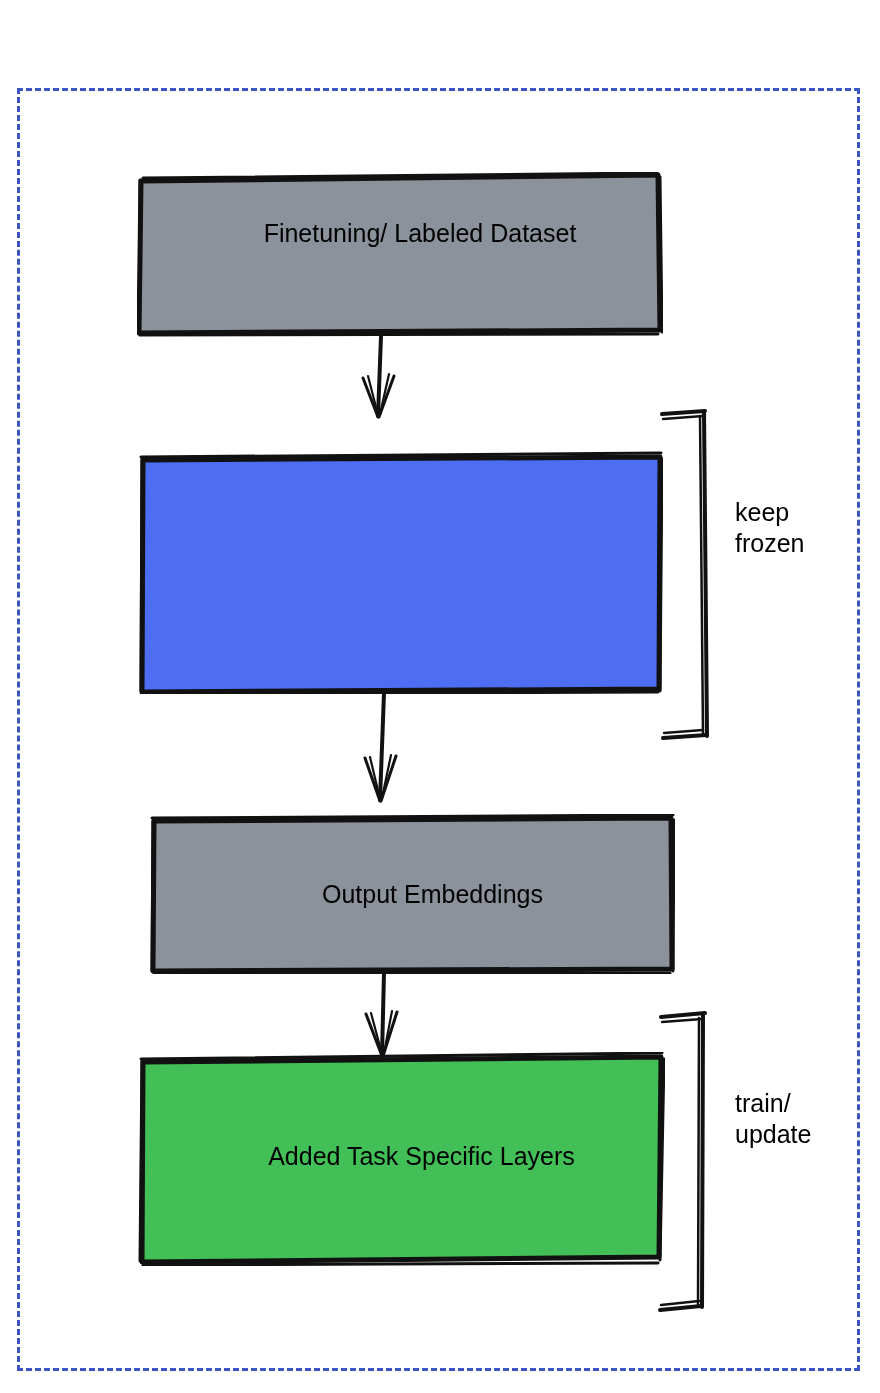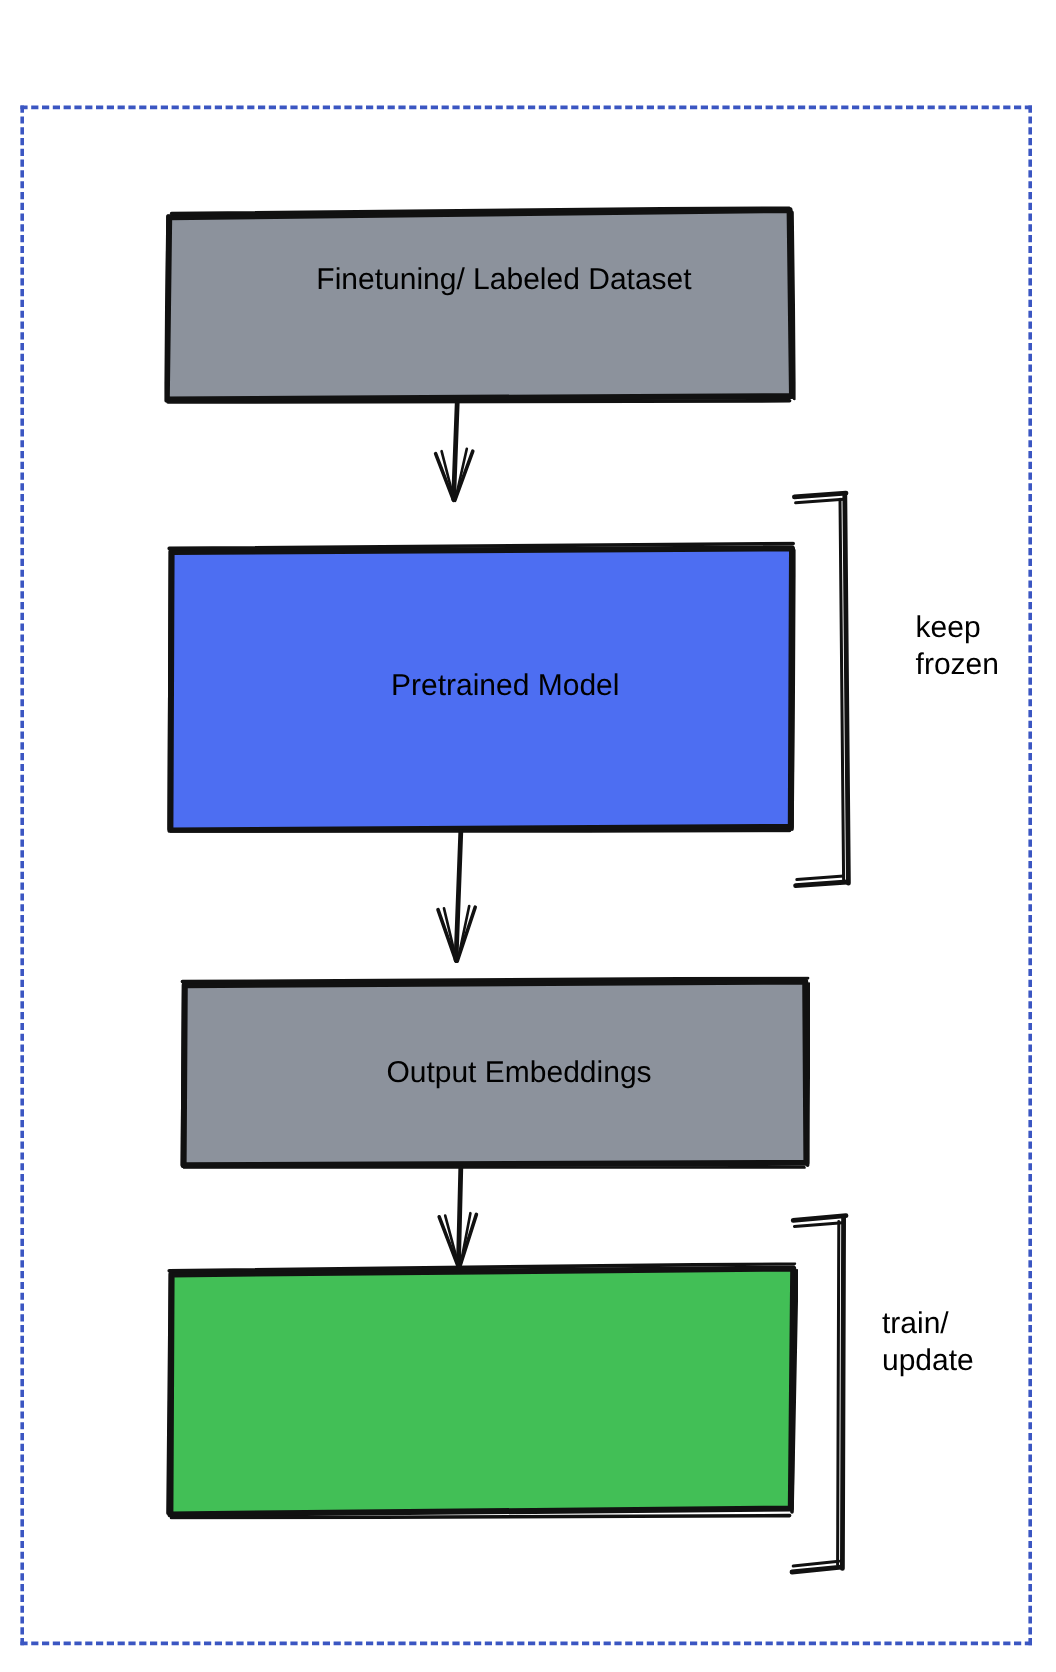--- a/index.html
+++ b/index.html
@@ -112,22 +112,21 @@
   
   .side-label {
     position: absolute;
     color: #000000;
     font-size: 25px;
     line-height: 1.22;
     white-space: pre;
   }
   #label-keep-frozen {
     left: 735px;
-    top: 508px;
-    margin-left: 28px;
+    top: 497px;
   }
   #label-train-update {
     left: 735px;
     top: 1088px;
   }
 </style>
 </head>
 <body>
 
 <div id="diagram-root">
@@ -141,36 +140,36 @@
       <path d="M6,6 L520,1 M523,5 L525,160 M521,162 L3,163 M2,160 L3,8" fill="none" stroke="#111111" stroke-width="3" stroke-linecap="round"></path>
     </svg>
     <div class="node-label">Finetuning/ Labeled Dataset</div>
   </div>
 
   <div class="node" id="node-pretrained">
     <svg class="node-fill" viewBox="0 0 524 243" preserveAspectRatio="none">
       <path d="M4,9 L521,6 L520,238 L3,241 Z" fill="#4d6ef2" stroke="#111111" stroke-width="5" stroke-linejoin="round"></path>
       <path d="M2,6 L522,2 M523,8 L521,240 M519,241 L4,243 M2,240 L3,7" fill="none" stroke="#111111" stroke-width="3" stroke-linecap="round"></path>
     </svg>
-    <div class="node-label">Pretrained Model</div>
   </div>
 
   <div class="node" id="node-embeddings">
     <svg class="node-fill" viewBox="0 0 525 160" preserveAspectRatio="none">
       <path d="M4,7 L521,4 L522,155 L3,157 Z" fill="#8c929c" stroke="#111111" stroke-width="5" stroke-linejoin="round"></path>
       <path d="M2,4 L523,1 M524,6 L523,157 M520,159 L4,160 M2,157 L3,6" fill="none" stroke="#111111" stroke-width="3" stroke-linecap="round"></path>
     </svg>
     <div class="node-label">Output Embeddings</div>
   </div>
 
   <div class="node" id="node-tasklayers">
     <svg class="node-fill" viewBox="0 0 527 214" preserveAspectRatio="none">
       <path d="M5,10 L523,5 L521,205 L4,210 Z" fill="#42bf56" stroke="#111111" stroke-width="5" stroke-linejoin="round"></path>
       <path d="M3,7 L524,1 M526,7 L522,208 M520,211 L5,213 M2,209 L4,8" fill="none" stroke="#111111" stroke-width="3" stroke-linecap="round"></path>
     </svg>
+    <div class="node-label">Added Task Specific Layers</div>
   </div>
 
   <svg class="sketch-layer" viewBox="0 0 880 1393">
 
     <g>
       <path d="M381,336 L378,416" fill="none" stroke="#111111" stroke-width="4" stroke-linecap="round"></path>
       <path d="M363,378 L378,417" fill="none" stroke="#111111" stroke-width="3" stroke-linecap="round"></path>
       <path d="M394,376 L379,417" fill="none" stroke="#111111" stroke-width="3" stroke-linecap="round"></path>
       <path d="M368,376 L378,415" fill="none" stroke="#111111" stroke-width="2.2" stroke-linecap="round"></path>
       <path d="M389,374 L380,414" fill="none" stroke="#111111" stroke-width="2.2" stroke-linecap="round"></path>

